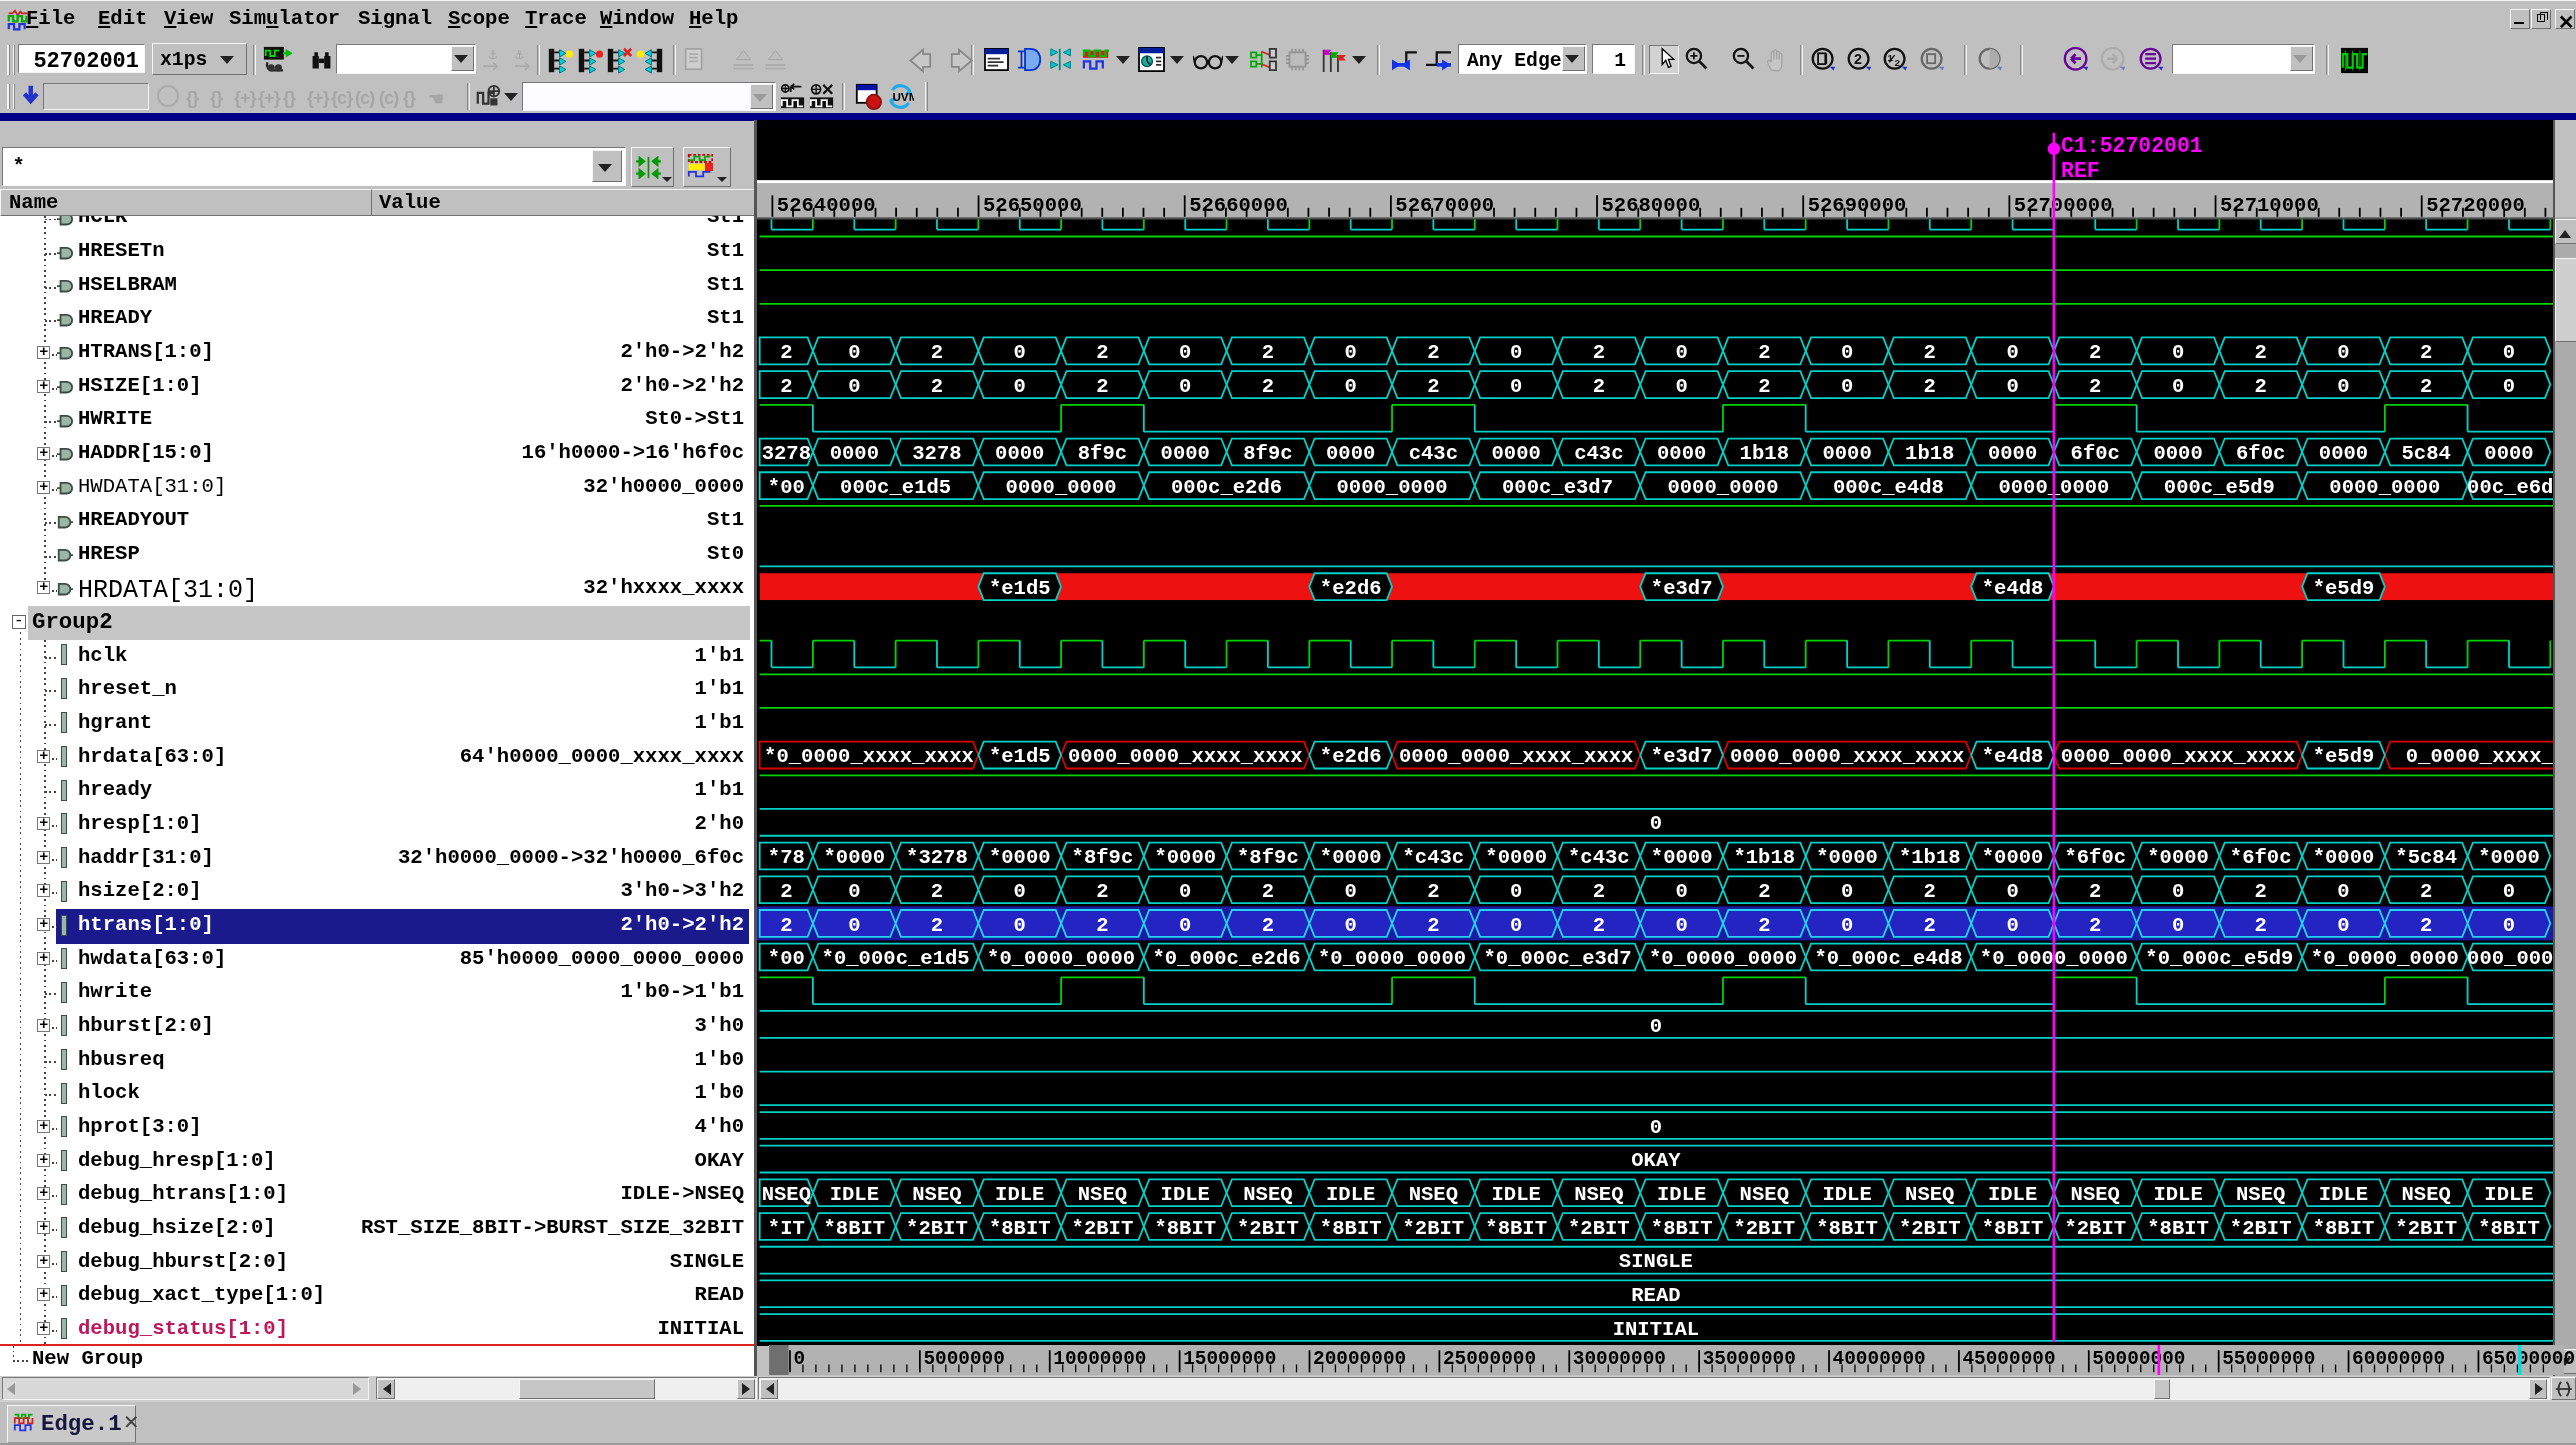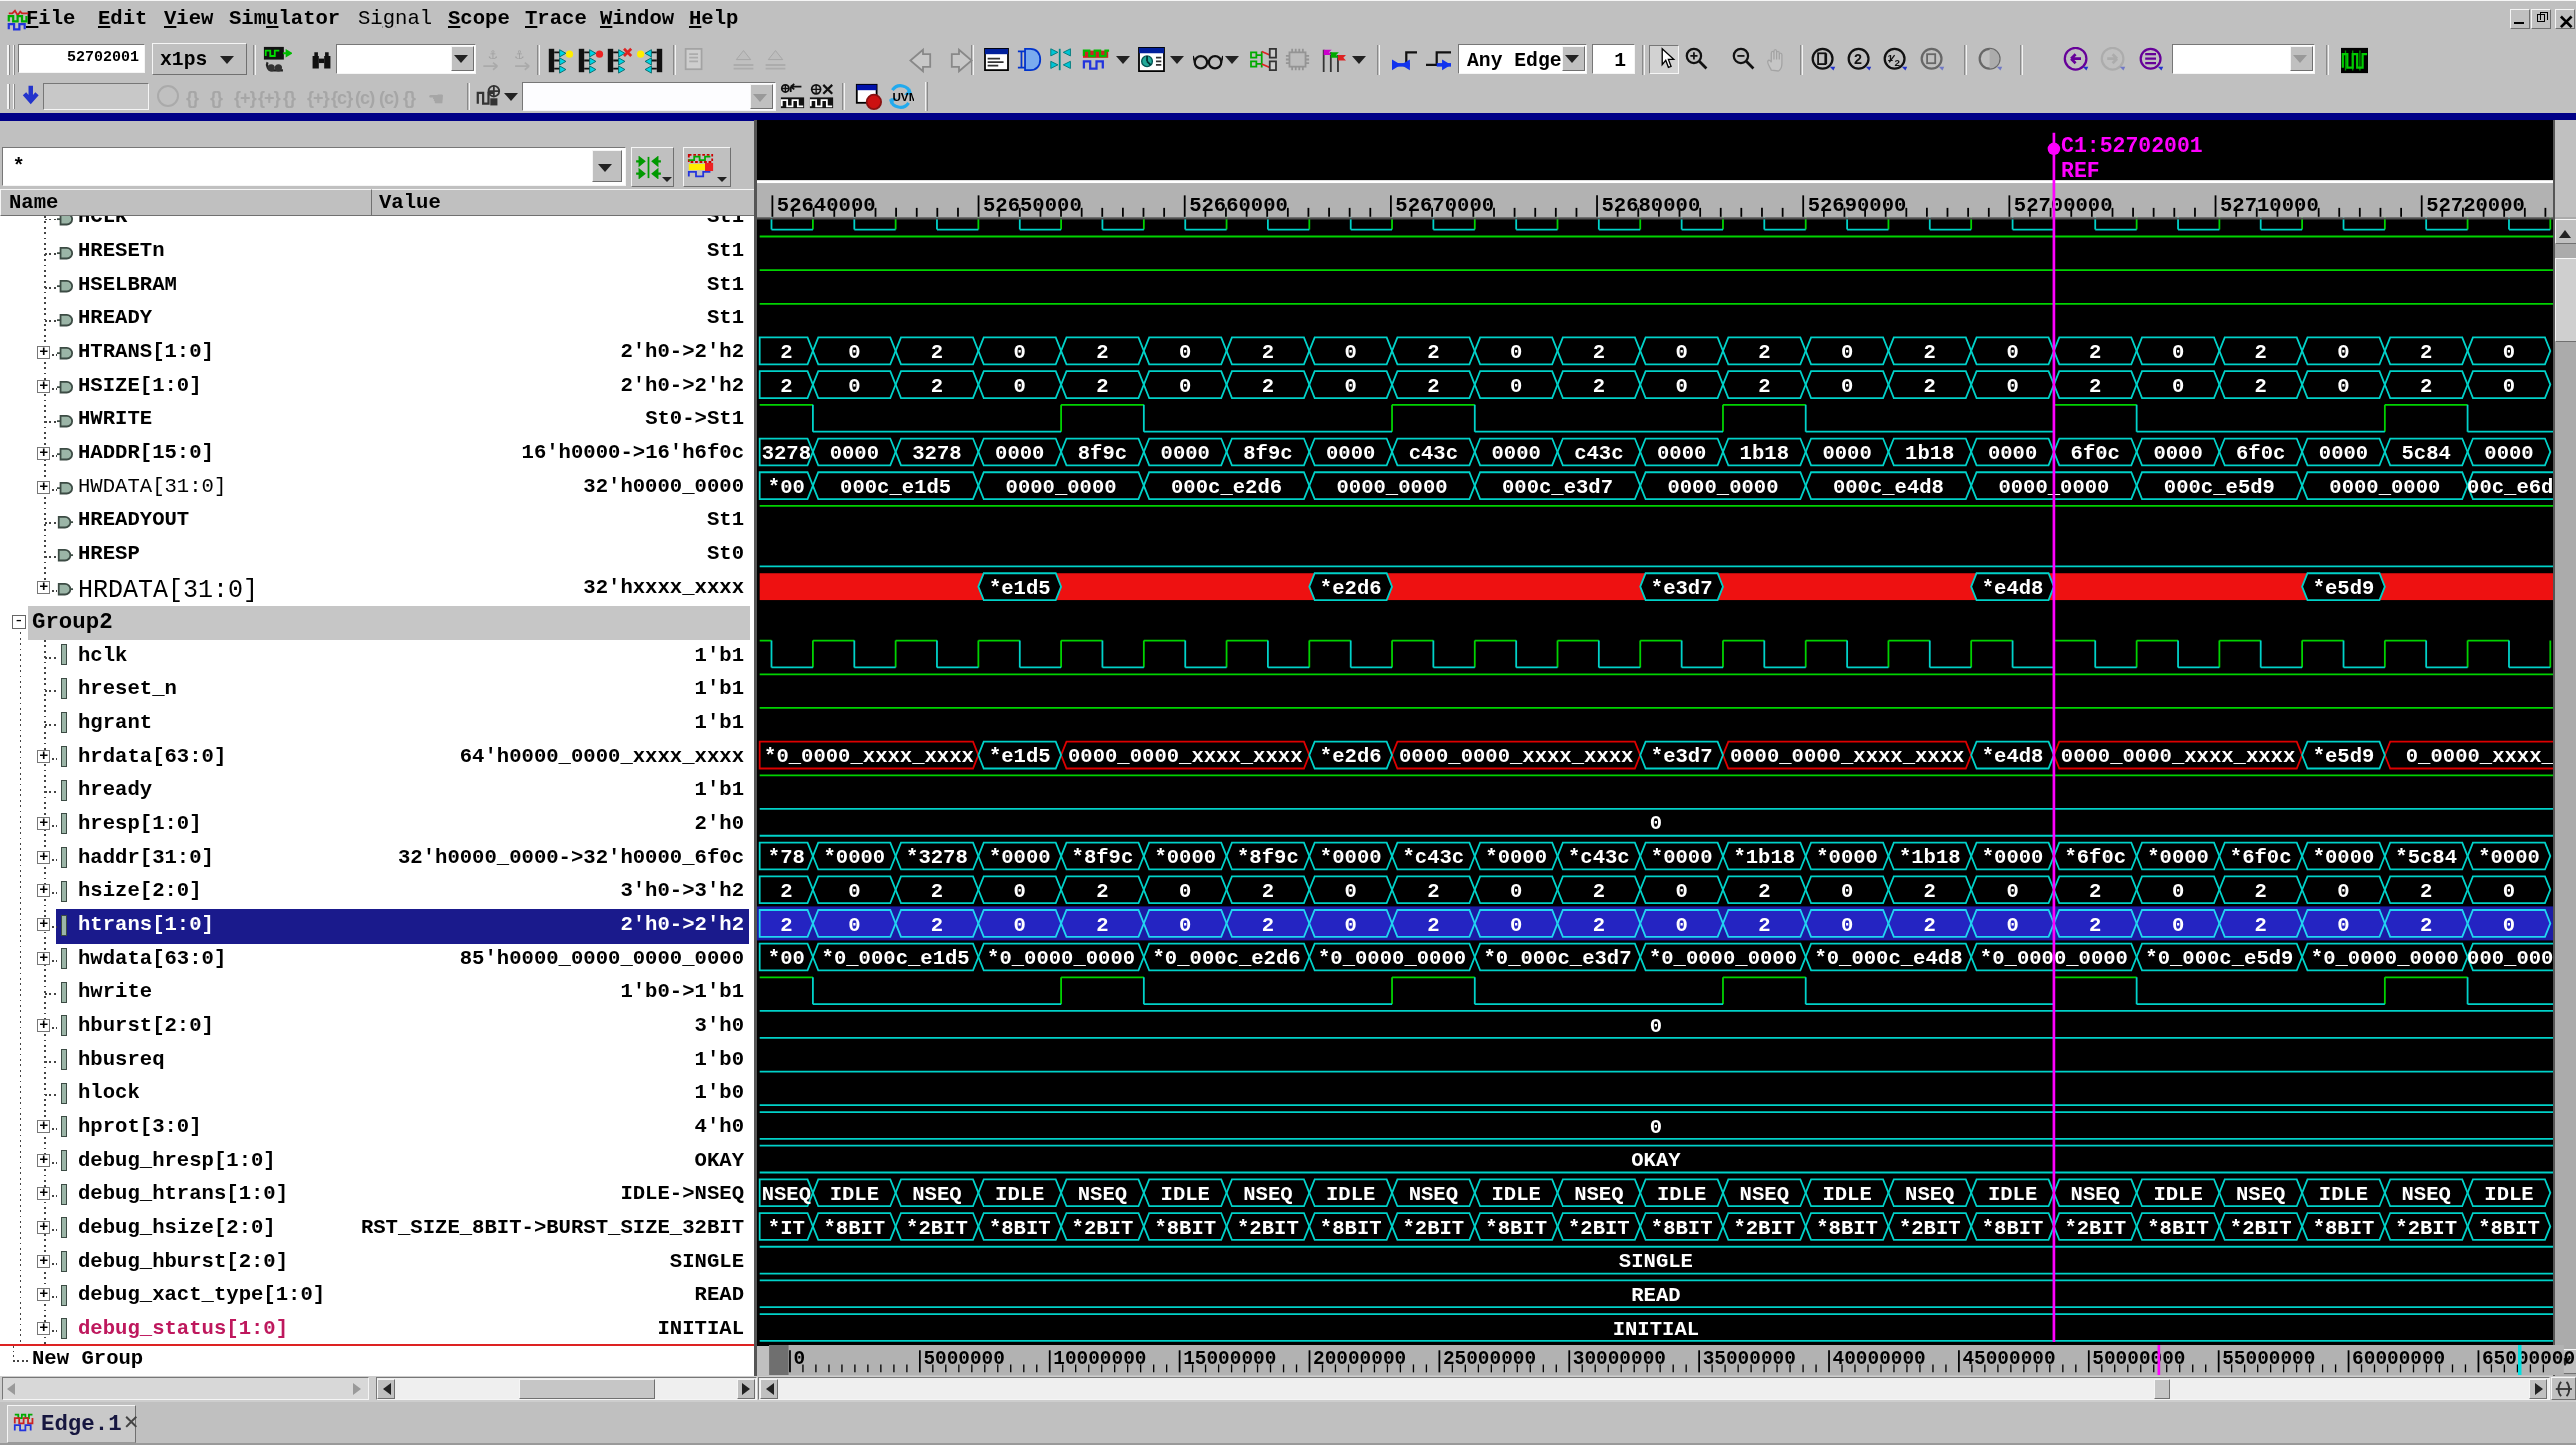--- a/index.html
+++ b/index.html
@@ -4,42 +4,42 @@
 html,body{margin:0;padding:0;width:2576px;height:1445px;background:#c0c0c0;overflow:hidden}
 body{font-family:'Liberation Mono',monospace;-webkit-font-smoothing:antialiased;position:relative}
 div{box-sizing:border-box}
 </style></head>
 <body>
 <div style="position:absolute;left:0;top:0;width:2576px;height:39px;background:#c0c0c0;border-top:1.8px solid #f5f5f5"></div>
 <div style="position:absolute;left:26px;top:7.2px;font-size:20.6px;font-weight:bold;color:#000"><span style="text-decoration:underline">F</span>ile</div>
 <div style="position:absolute;left:98px;top:7.2px;font-size:20.6px;font-weight:bold;color:#000"><span style="text-decoration:underline">E</span>dit</div>
 <div style="position:absolute;left:164px;top:7.2px;font-size:20.6px;font-weight:bold;color:#000"><span style="text-decoration:underline">V</span>iew</div>
 <div style="position:absolute;left:229px;top:7.2px;font-size:20.6px;font-weight:bold;color:#000">Sim<span style="text-decoration:underline">u</span>lator</div>
-<div style="position:absolute;left:358px;top:7.2px;font-size:20.6px;font-weight:normal;color:#000">Si<span style="text-decoration:underline">g</span>nal</div>
+<div style="position:absolute;left:358px;top:7.2px;font-size:20.6px;font-weight:bold;color:#000">Si<span style="text-decoration:underline">g</span>nal</div>
 <div style="position:absolute;left:448px;top:7.2px;font-size:20.6px;font-weight:bold;color:#000"><span style="text-decoration:underline">S</span>cope</div>
 <div style="position:absolute;left:525px;top:7.2px;font-size:20.6px;font-weight:bold;color:#000"><span style="text-decoration:underline">T</span>race</div>
 <div style="position:absolute;left:600px;top:7.2px;font-size:20.6px;font-weight:bold;color:#000"><span style="text-decoration:underline">W</span>indow</div>
 <div style="position:absolute;left:689px;top:7.2px;font-size:20.6px;font-weight:bold;color:#000"><span style="text-decoration:underline">H</span>elp</div>
 <svg width="23" height="23" viewBox="0 0 26 26" style="position:absolute;left:7.2px;top:9px">
     <path d="M2 5h4l3-3 3 5 3-4 2 2h7" stroke="#cc2222" stroke-width="2" fill="none"></path>
     <path d="M2 14V8h5v6h5V8h5v6h5V8" stroke="#00aa00" stroke-width="2.5" fill="none"></path>
     <path d="M2 23v-6h6v6h6v-6h6v6" stroke="#2233dd" stroke-width="2.5" fill="none"></path>
   </svg>
 <div style="position:absolute;left:2510px;top:9px;width:19.7px;height:19.7px;background:#c0c0c0;border-top:1.8px solid #f5f5f5;border-left:1.8px solid #f5f5f5;border-bottom:1.8px solid #707070;border-right:1.8px solid #707070"></div>
 <div style="position:absolute;left:2514px;top:21.5px;width:9.8px;height:2.7px;background:#000"></div>
 <div style="position:absolute;left:2531px;top:9px;width:19.7px;height:19.7px;background:#c0c0c0;border-top:1.8px solid #f5f5f5;border-left:1.8px solid #f5f5f5;border-bottom:1.8px solid #707070;border-right:1.8px solid #707070"></div>
 <div style="position:absolute;left:2537px;top:14.3px;width:8px;height:8px;border:1.8px solid #000"></div>
 <div style="position:absolute;left:2540px;top:11.6px;width:8px;height:8px;border:1.8px solid #000;border-bottom:none;background:transparent"></div>
 <div style="position:absolute;left:2555px;top:9px;width:19.7px;height:19.7px;background:#c0c0c0;border-top:1.8px solid #f5f5f5;border-left:1.8px solid #f5f5f5;border-bottom:1.8px solid #707070;border-right:1.8px solid #707070"></div>
 <div style="position:absolute;left:2558px;top:10.7px;font-size:19.7px;font-weight:bold;color:#000;font-family:'Liberation Sans',sans-serif">✕</div>
 <div style="position:absolute;left:0;top:39px;width:2576px;height:41px;background:#c0c0c0"></div>
 <div style="position:absolute;left:7.2px;top:45px;width:2.7px;height:30px;background:#f4f4f4;border-right:1.8px solid #888"></div>
 <div style="position:absolute;left:12.5px;top:45px;width:2.7px;height:30px;background:#f4f4f4;border-right:1.8px solid #888"></div>
 <div style="position:absolute;left:18px;top:44px;width:127px;height:29px;background:#fff;border-top:1.8px solid #777;border-left:1.8px solid #777;border-bottom:1.8px solid #f5f5f5;border-right:1.8px solid #f5f5f5"></div>
-<div style="position:absolute;left:25px;top:49px;width:114px;text-align:right;font-size:15px;font-weight:bold;color:#000">52702001</div>
+<div style="position:absolute;left:25px;top:49px;width:114px;text-align:right;font-size:22px;font-weight:bold;color:#000">52702001</div>
 <div style="position:absolute;left:152px;top:43px;width:95px;height:32px;background:#c0c0c0;border-top:1.8px solid #f5f5f5;border-left:1.8px solid #f5f5f5;border-bottom:1.8px solid #707070;border-right:1.8px solid #707070"></div>
 <div style="position:absolute;left:160px;top:49px;font-size:19.7px;font-weight:bold;color:#000">x1ps</div>
 <div style="position:absolute;left:220px;top:56px;width:0;height:0;border-left:7.2px solid transparent;border-right:7.2px solid transparent;border-top:8px solid #222"></div>
 <div style="position:absolute;left:253px;top:45px;width:2.7px;height:30px;border-left:1.8px solid #8a8a8a;border-right:1.8px solid #f2f2f2"></div>
 <svg width="29" height="29" viewBox="0 0 32 32" style="position:absolute;left:263px;top:46px">
     <rect x="1" y="1" width="22" height="14" fill="#111"></rect>
     <path d="M3 11V5h5v6h5V5h5" stroke="#00dd00" stroke-width="2" fill="none"></path>
     <path d="M22 8h4m0-3v6l5-3z" stroke="#00bb00" stroke-width="2" fill="#00bb00"></path>
     <path d="M5 18c-2 4 1 9 5 9h12" stroke="#222" stroke-width="2.5" fill="none"></path>
     <circle cx="9" cy="24" r="4" fill="#333"></circle>

